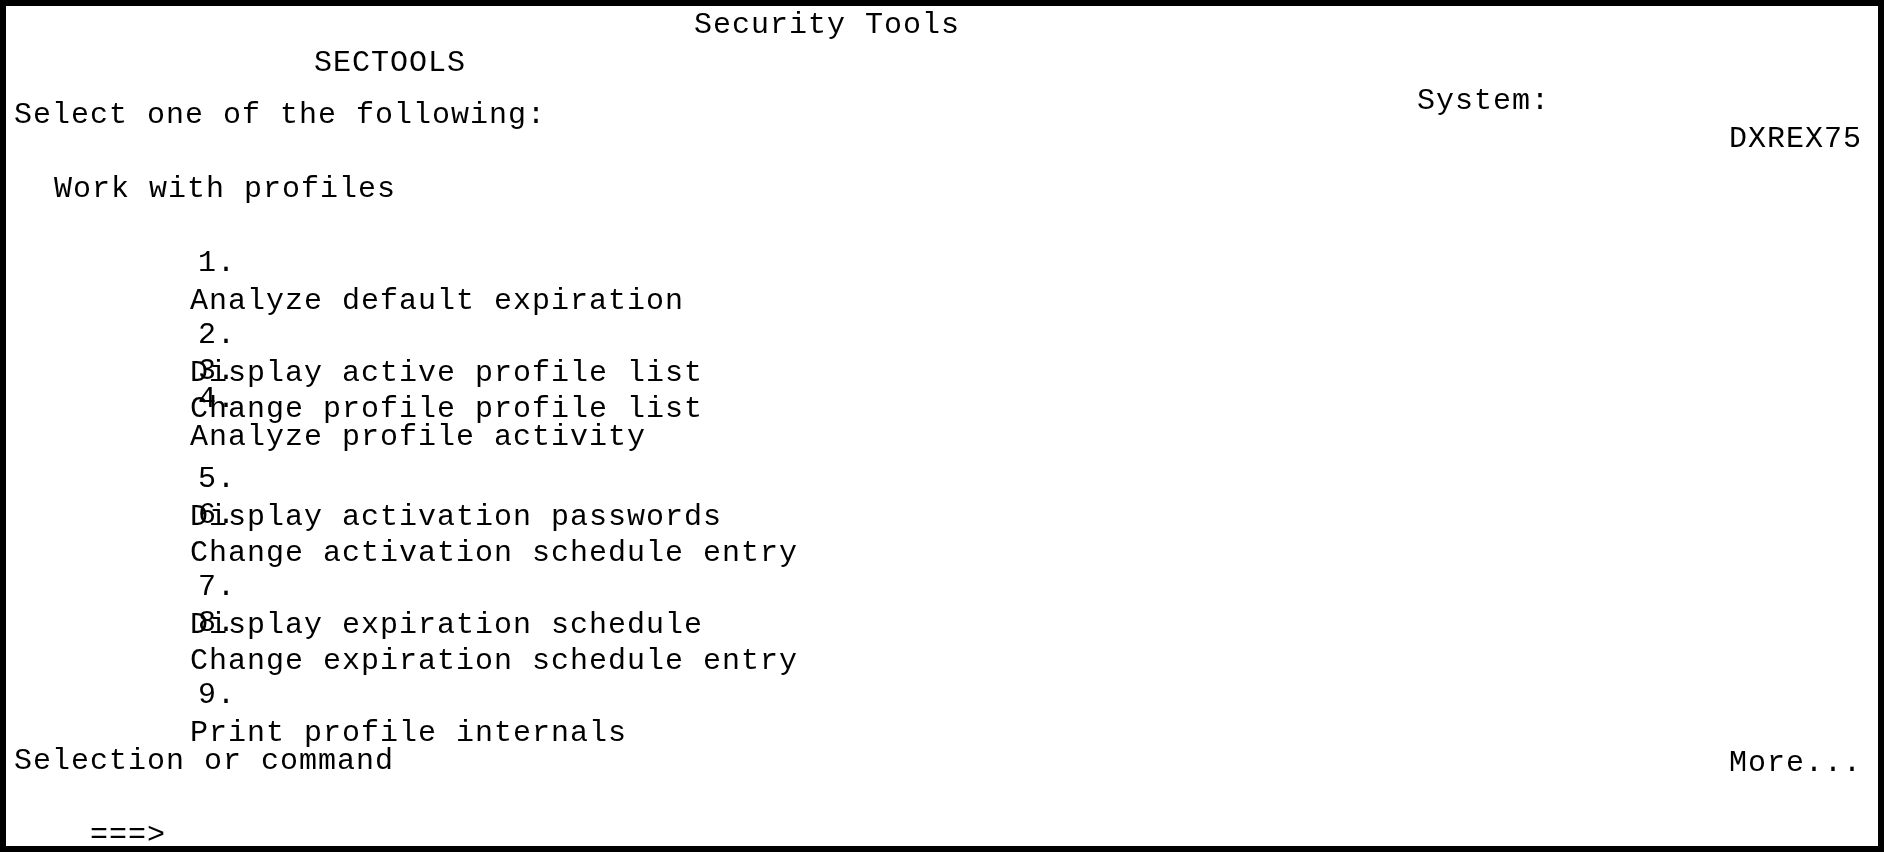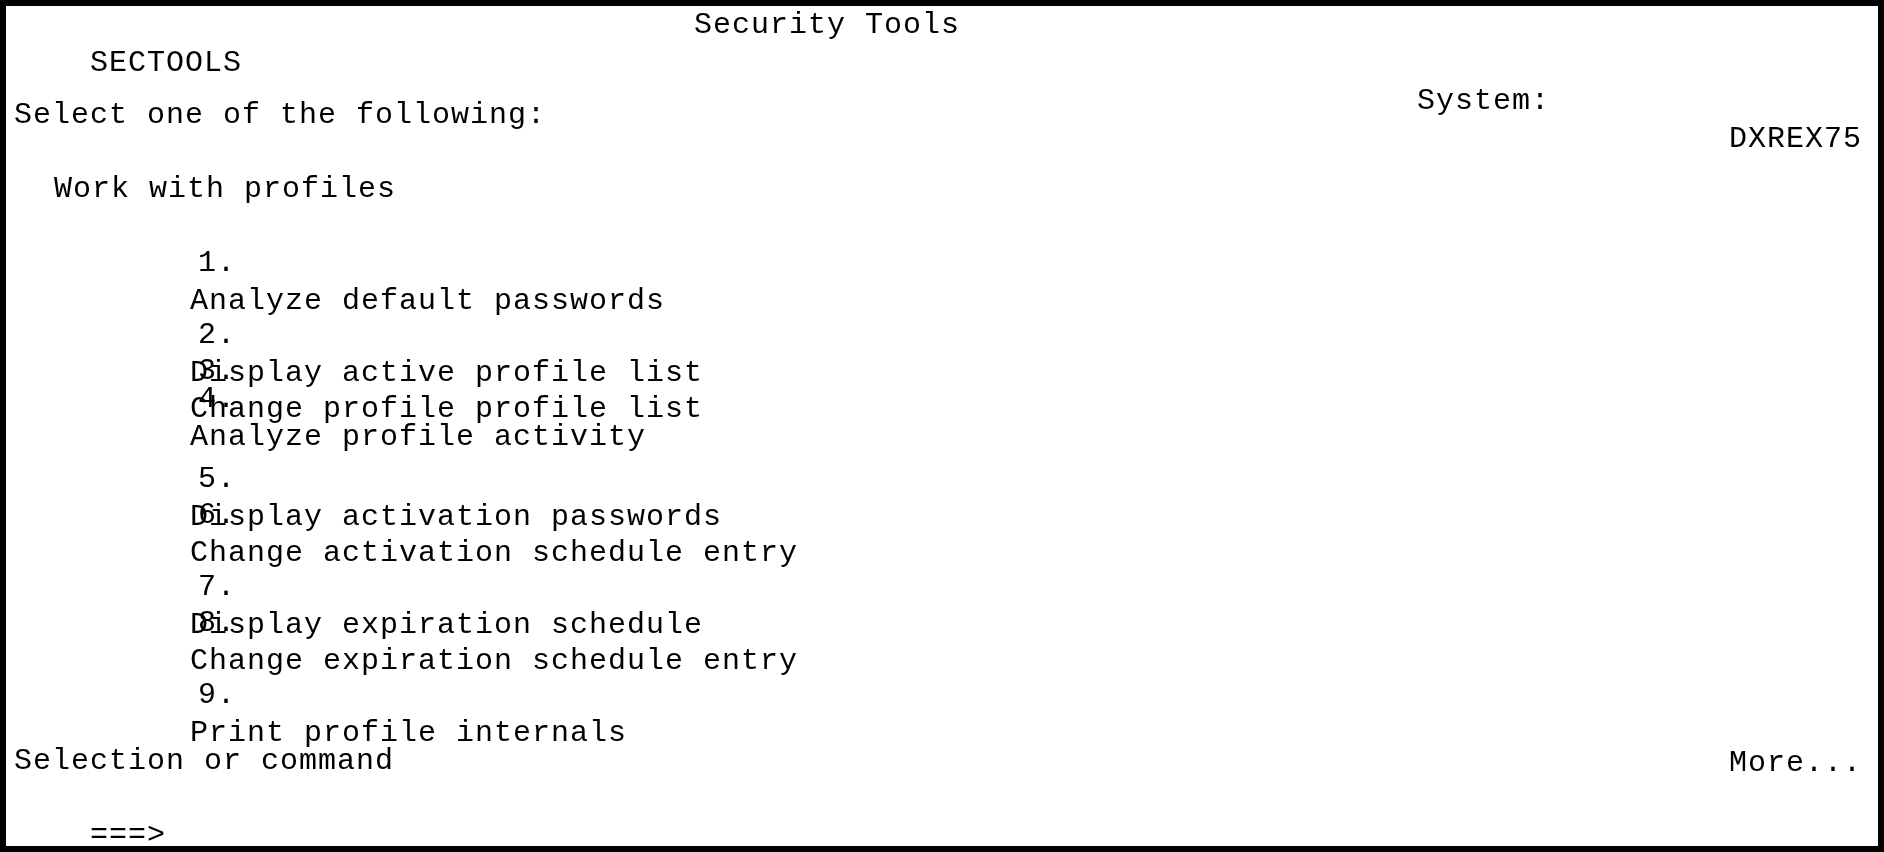--- a/index.html
+++ b/index.html
@@ -37,21 +37,21 @@
   .row-10 { top: 336px; }
   .row-12 { top: 416px; }
   .row-13 { top: 452px; }
   .row-15 { top: 524px; }
   .row-16 { top: 560px; }
   .row-18 { top: 632px; }
   .row-20 { top: 700px; }
   .row-21 { top: 736px; }
   .row-22 { top: 772px; }
 
-  .header-left   { display:inline-block; width: 600px; }
+  .header-left   { display:inline-block; width: 600px; text-align: center; }
   .header-title  { position:absolute; left: 680px; top:0; }
   .system-label  { position:absolute; right: 320px; }
   .system-value  { position:absolute; right: 8px; }
   .more-indicator{ position:absolute; right: 8px; }
 
   .indent1 { padding-left: 40px; }
   .indent2 { padding-left: 100px; }
   .opt-num { display:inline-block; width: 46px; text-align:right; }
 
   .cmd-input {
@@ -82,21 +82,21 @@
     <span class="system-label">System:</span>
     <span class="system-value">DXREX75</span>
   </div>
 
   <div class="line row-5 indent1">Work with profiles</div>
 
   <div class="line row-3">Select one of the following:</div>
 
   <div class="line row-6 indent2">
     <span class="opt-num">1.</span>
-    <span>Analyze default passwords</span>
+    <span>Analyze default expiration</span>
   </div>
 
   <div class="line row-8 indent2">
     <span class="opt-num">2.</span>
     <span>Display active profile list</span>
   </div>
   <div class="line row-9 indent2">
     <span class="opt-num">3.</span>
     <span>Change profile profile list</span>
   </div>

